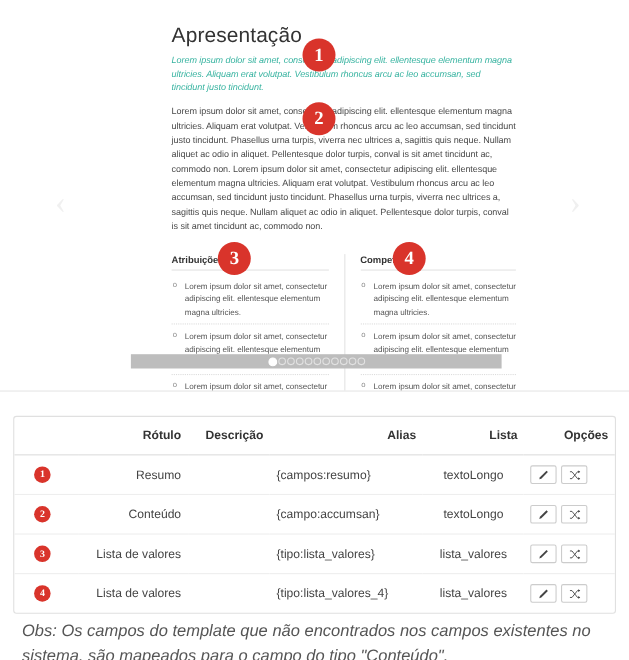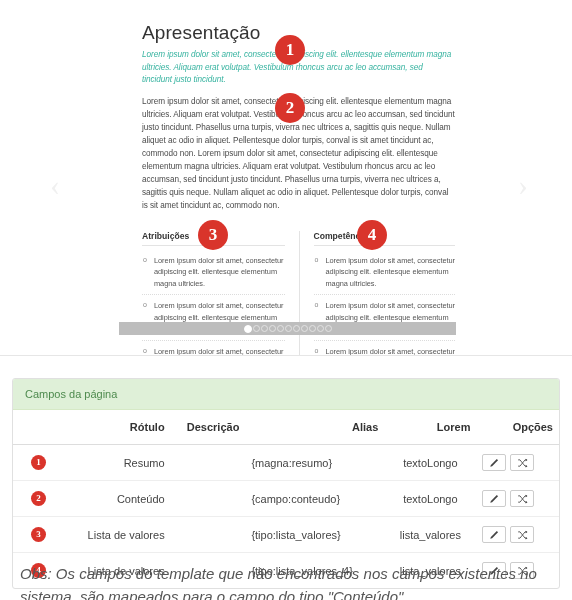--- a/index.html
+++ b/index.html
@@ -23,21 +23,21 @@
     width: 572px;
     height: 356px;
     background: #ffffff;
     box-sizing: border-box;
     border-bottom: 1px solid #e6e6e6;
     overflow: hidden;
   }
 
   .slide-area {
     position: absolute;
-    left: 117px;
+    left: 131px;
     top: 0px;
     width: 340px;
     height: 320px;
   }
 
   .doc-title {
     font-size: 19px;
     font-weight: normal;
     color: #333333;
     margin: 0;
@@ -345,39 +345,38 @@
   </div>
 
   <div class="badge big b1">1</div>
   <div class="badge big b2">2</div>
   <div class="badge big b3">3</div>
   <div class="badge big b4">4</div>
 
 </div>
 
 <div class="fields-card">
-  <div class="fields-header">Campos da página</div>
 
   <table class="fields-table">
     <thead>
       <tr>
         <th class="col-num"></th>
         <th class="col-rot">Rótulo</th>
         <th class="col-desc">Descrição</th>
         <th class="col-alias">Alias</th>
-        <th class="col-tipo">Lorem</th>
+        <th class="col-tipo">Lista</th>
         <th class="col-opc">Opções</th>
       </tr>
     </thead>
     <tbody id="fields-tbody">
         <tr>
           <td class="col-num"><span class="row-badge">1</span></td>
           <td class="col-rot">Resumo</td>
           <td class="col-desc"></td>
-          <td class="col-alias">{magna:resumo}</td>
+          <td class="col-alias">{campos:resumo}</td>
           <td class="col-tipo">textoLongo</td>
           <td class="col-opc">
             <div class="opt-btns">
               <button class="opt-btn">
                 <span>
                   <svg width="10" height="10" viewBox="0 0 16 16">
                     <path d="M12.5 1.5 14.5 3.5 5 13 2 14 3 11z" fill="#444"></path>
                   </svg>
                 </span>
               </button>
@@ -389,21 +388,21 @@
                   </svg>
                 </span>
               </button>
             </div>
           </td>
         </tr>
         <tr>
           <td class="col-num"><span class="row-badge">2</span></td>
           <td class="col-rot">Conteúdo</td>
           <td class="col-desc"></td>
-          <td class="col-alias">{campo:conteudo}</td>
+          <td class="col-alias">{campo:accumsan}</td>
           <td class="col-tipo">textoLongo</td>
           <td class="col-opc">
             <div class="opt-btns">
               <button class="opt-btn">
                 <span>
                   <svg width="10" height="10" viewBox="0 0 16 16">
                     <path d="M12.5 1.5 14.5 3.5 5 13 2 14 3 11z" fill="#444"></path>
                   </svg>
                 </span>
               </button>

